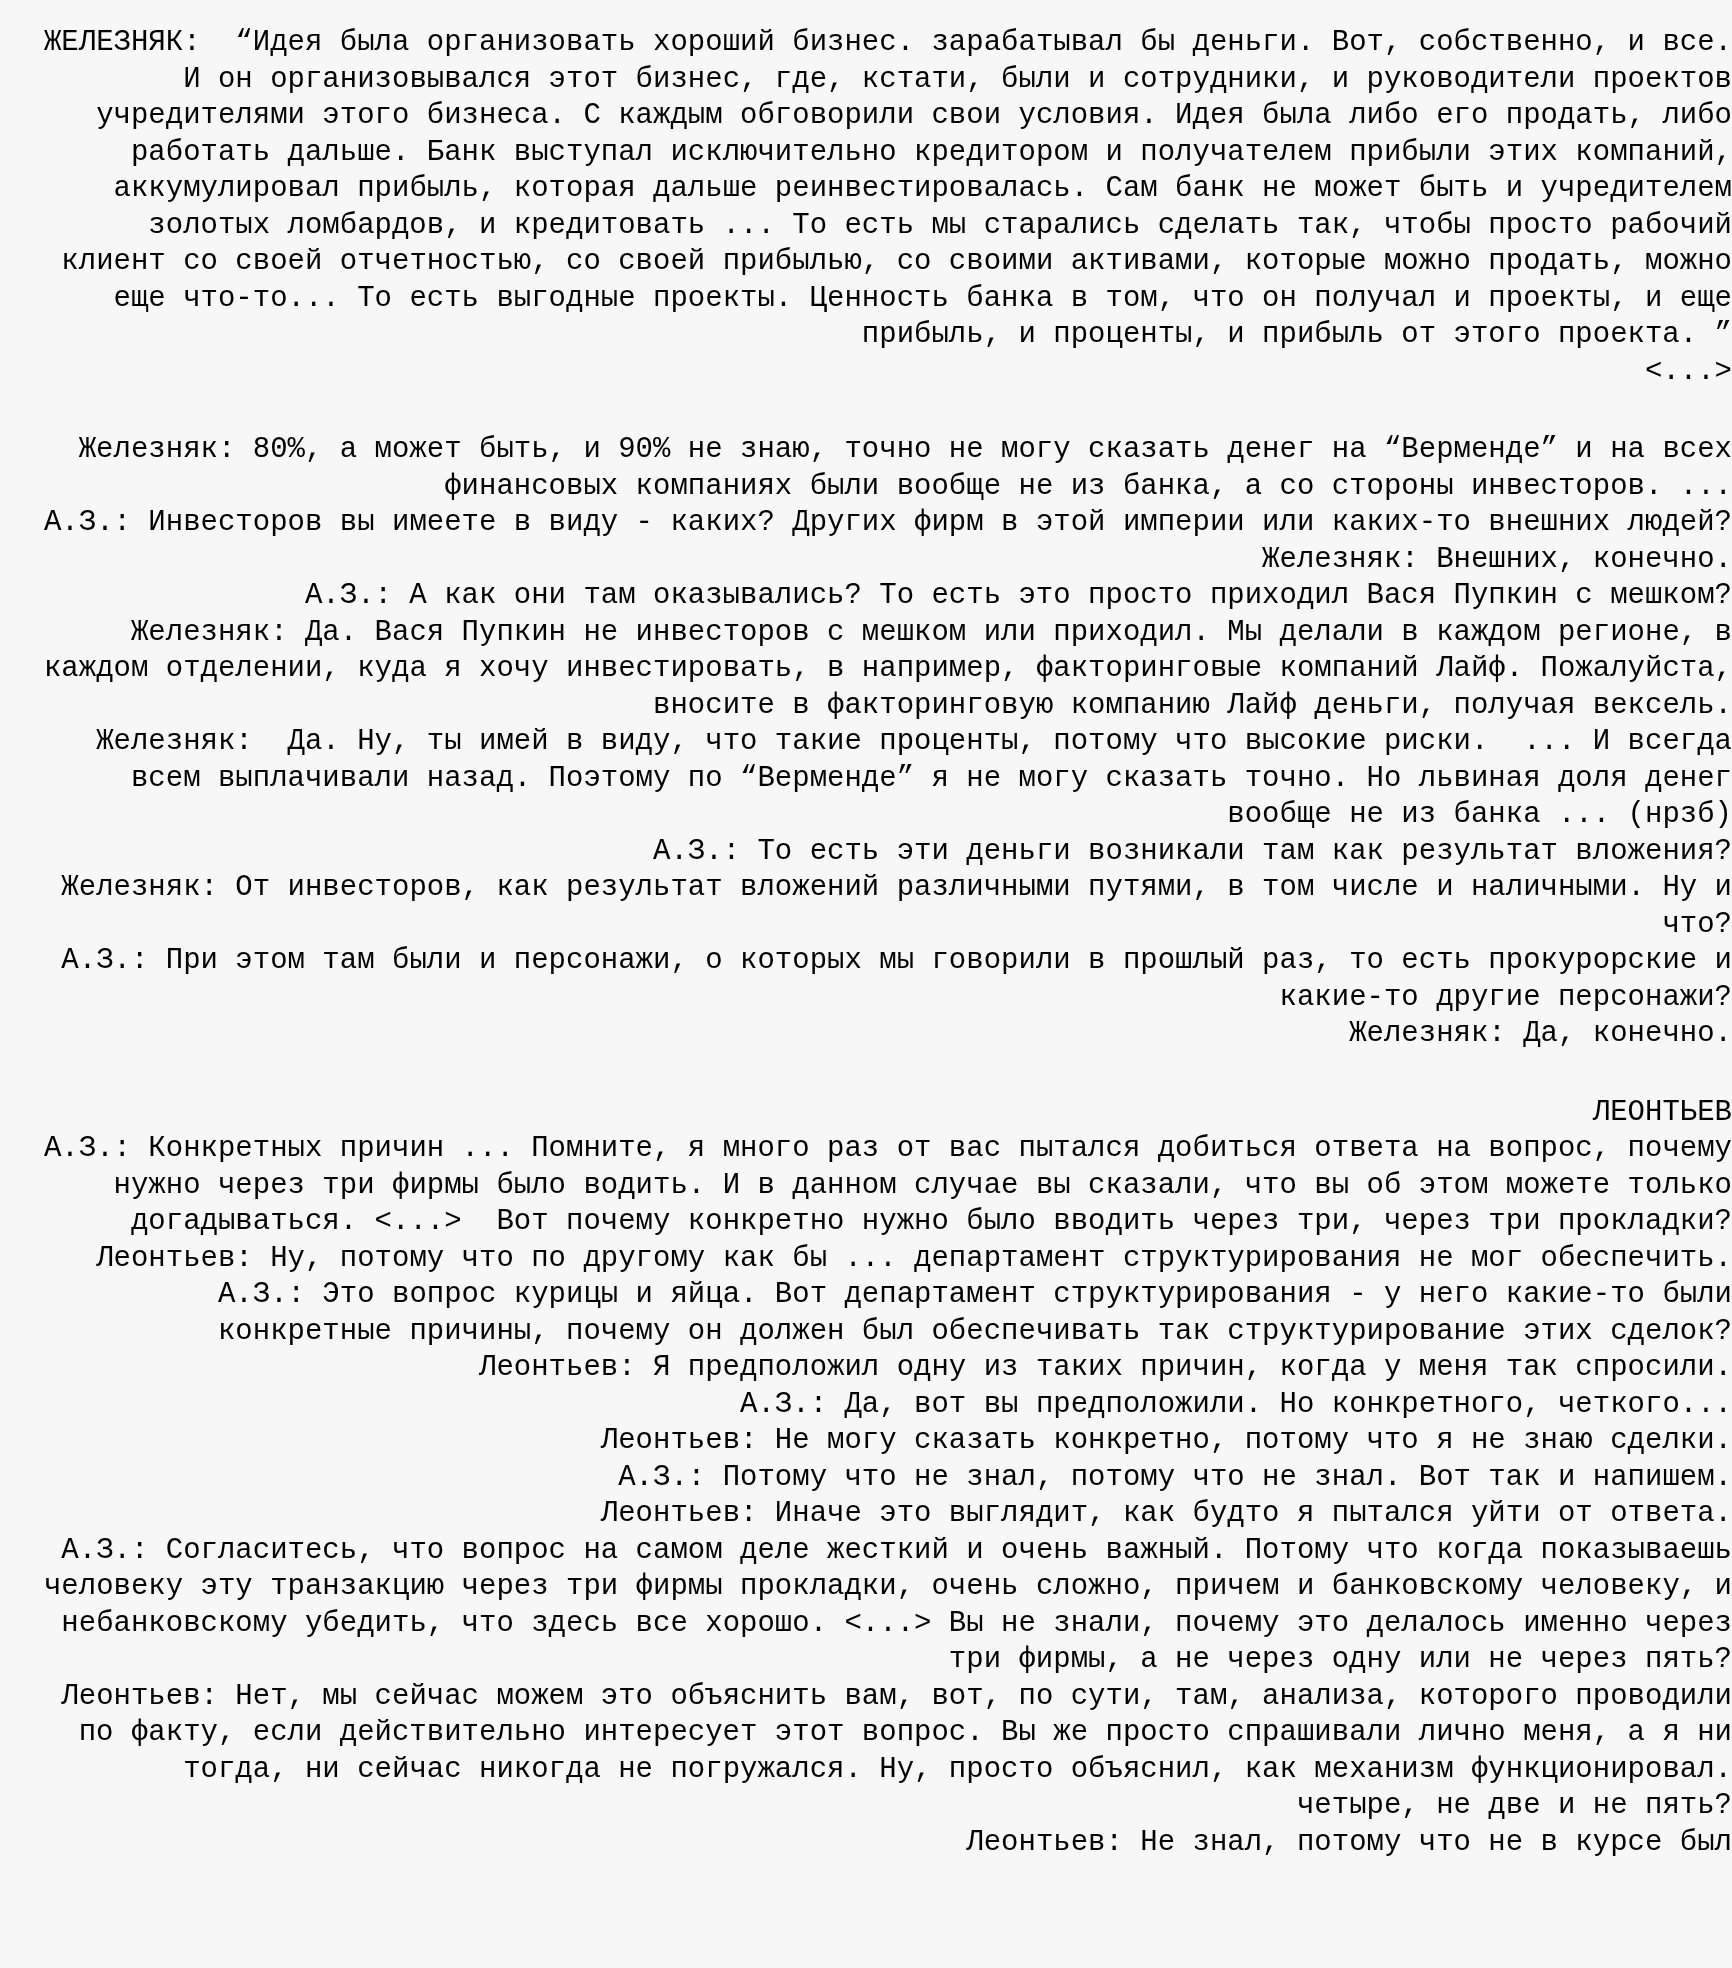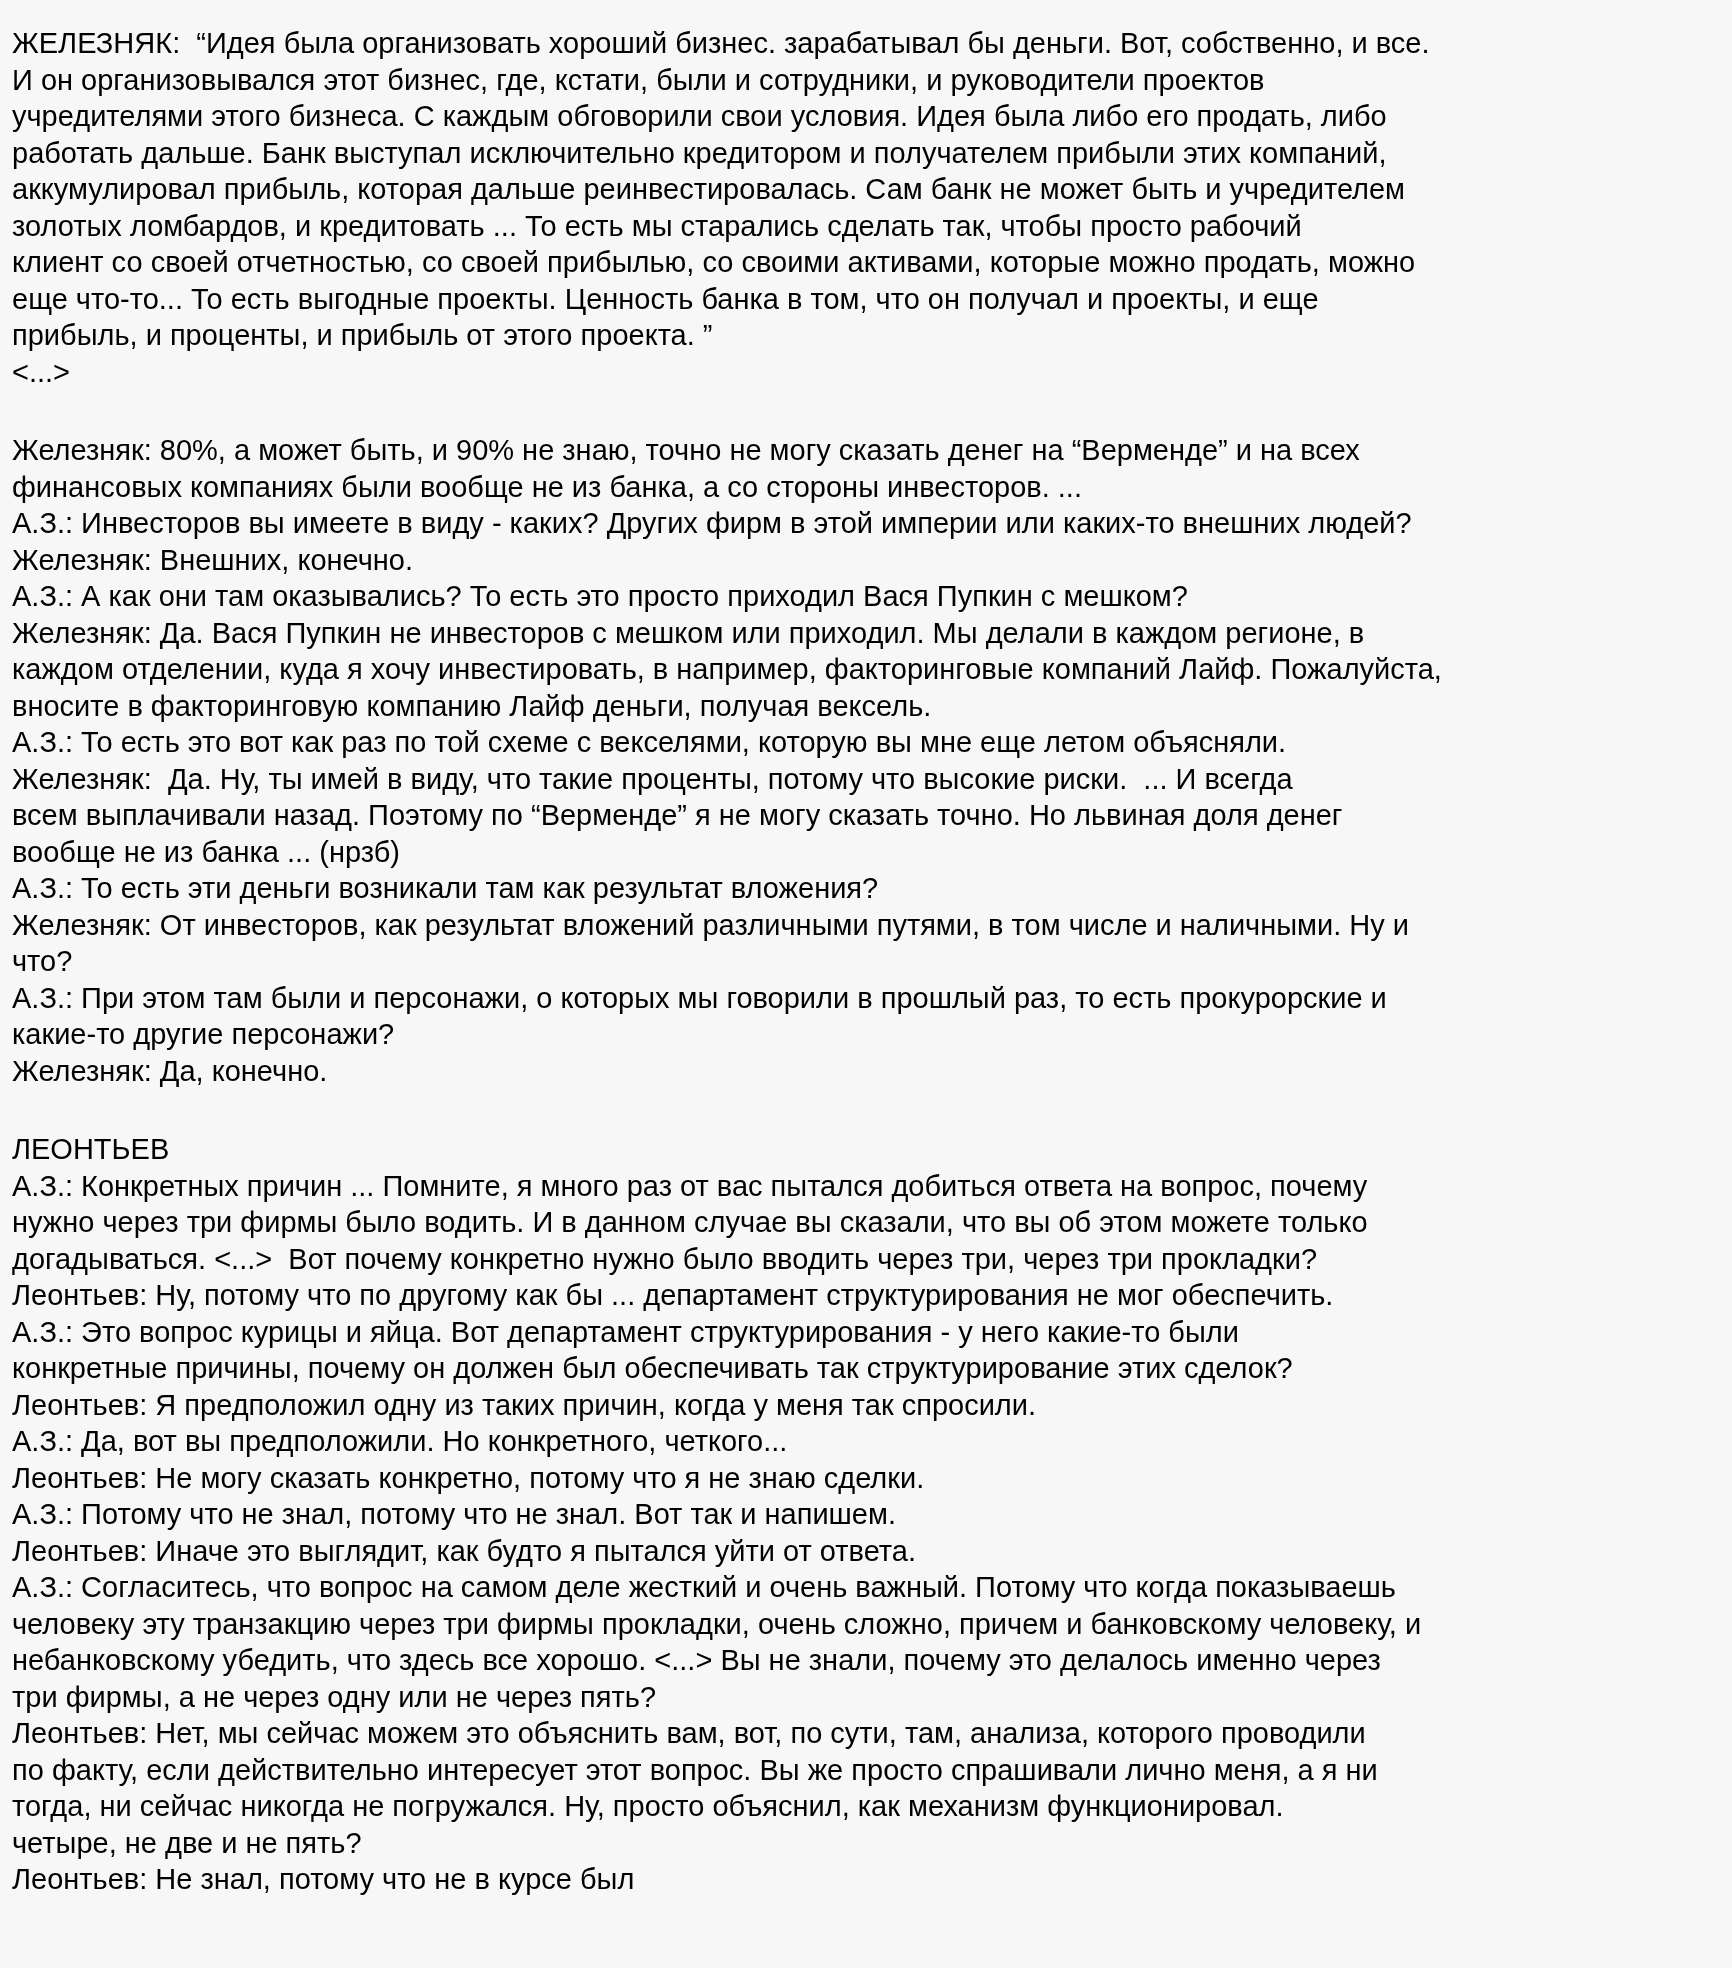--- a/index.html
+++ b/index.html
@@ -3,26 +3,27 @@
 <meta charset="utf-8">
 <style>
   html, body { margin: 0; padding: 0; }
   body {
     width: 1732px;
     height: 1968px;
     background: #f7f7f7;
     overflow: hidden;
   }
   .transcript {
-    padding: 25px 0 0 12px;
-    font-family: Liberation Sans, sans-serif;
+    padding: 25px 0 0 40px;
+    font-family: Liberation Mono, monospace;
     font-size: 29px;
     line-height: 36.5px;
     color: #010101;
     font-weight: 400;
+    text-align: right;
   }
   .tsection { margin: 0; }
   .tsection + .tsection { margin-top: 42px; } 
   .tline {
     white-space: pre;      
     min-height: 36.5px;
   }
 </style>
 </head>
 <body style="background: rgb(247, 247, 247);">
@@ -42,21 +43,20 @@
     </section>
     <section class="tsection">
       <div class="tline">Железняк: 80%, а может быть, и 90% не знаю, точно не могу сказать денег на “Верменде” и на всех</div>
       <div class="tline">финансовых компаниях были вообще не из банка, а со стороны инвесторов. ...</div>
       <div class="tline">А.З.: Инвесторов вы имеете в виду - каких? Других фирм в этой империи или каких-то внешних людей?</div>
       <div class="tline">Железняк: Внешних, конечно.</div>
       <div class="tline">А.З.: А как они там оказывались? То есть это просто приходил Вася Пупкин с мешком?</div>
       <div class="tline">Железняк: Да. Вася Пупкин не инвесторов с мешком или приходил. Мы делали в каждом регионе, в</div>
       <div class="tline">каждом отделении, куда я хочу инвестировать, в например, факторинговые компаний Лайф. Пожалуйста,</div>
       <div class="tline">вносите в факторинговую компанию Лайф деньги, получая вексель.</div>
-      <div class="tline">А.З.: То есть это вот как раз по той схеме с векселями, которую вы мне еще летом объясняли.</div>
       <div class="tline">Железняк:  Да. Ну, ты имей в виду, что такие проценты, потому что высокие риски.  ... И всегда</div>
       <div class="tline">всем выплачивали назад. Поэтому по “Верменде” я не могу сказать точно. Но львиная доля денег</div>
       <div class="tline">вообще не из банка ... (нрзб)</div>
       <div class="tline">А.З.: То есть эти деньги возникали там как результат вложения?</div>
       <div class="tline">Железняк: От инвесторов, как результат вложений различными путями, в том числе и наличными. Ну и</div>
       <div class="tline">что?</div>
       <div class="tline">А.З.: При этом там были и персонажи, о которых мы говорили в прошлый раз, то есть прокурорские и</div>
       <div class="tline">какие-то другие персонажи?</div>
       <div class="tline">Железняк: Да, конечно.</div>
     </section>

